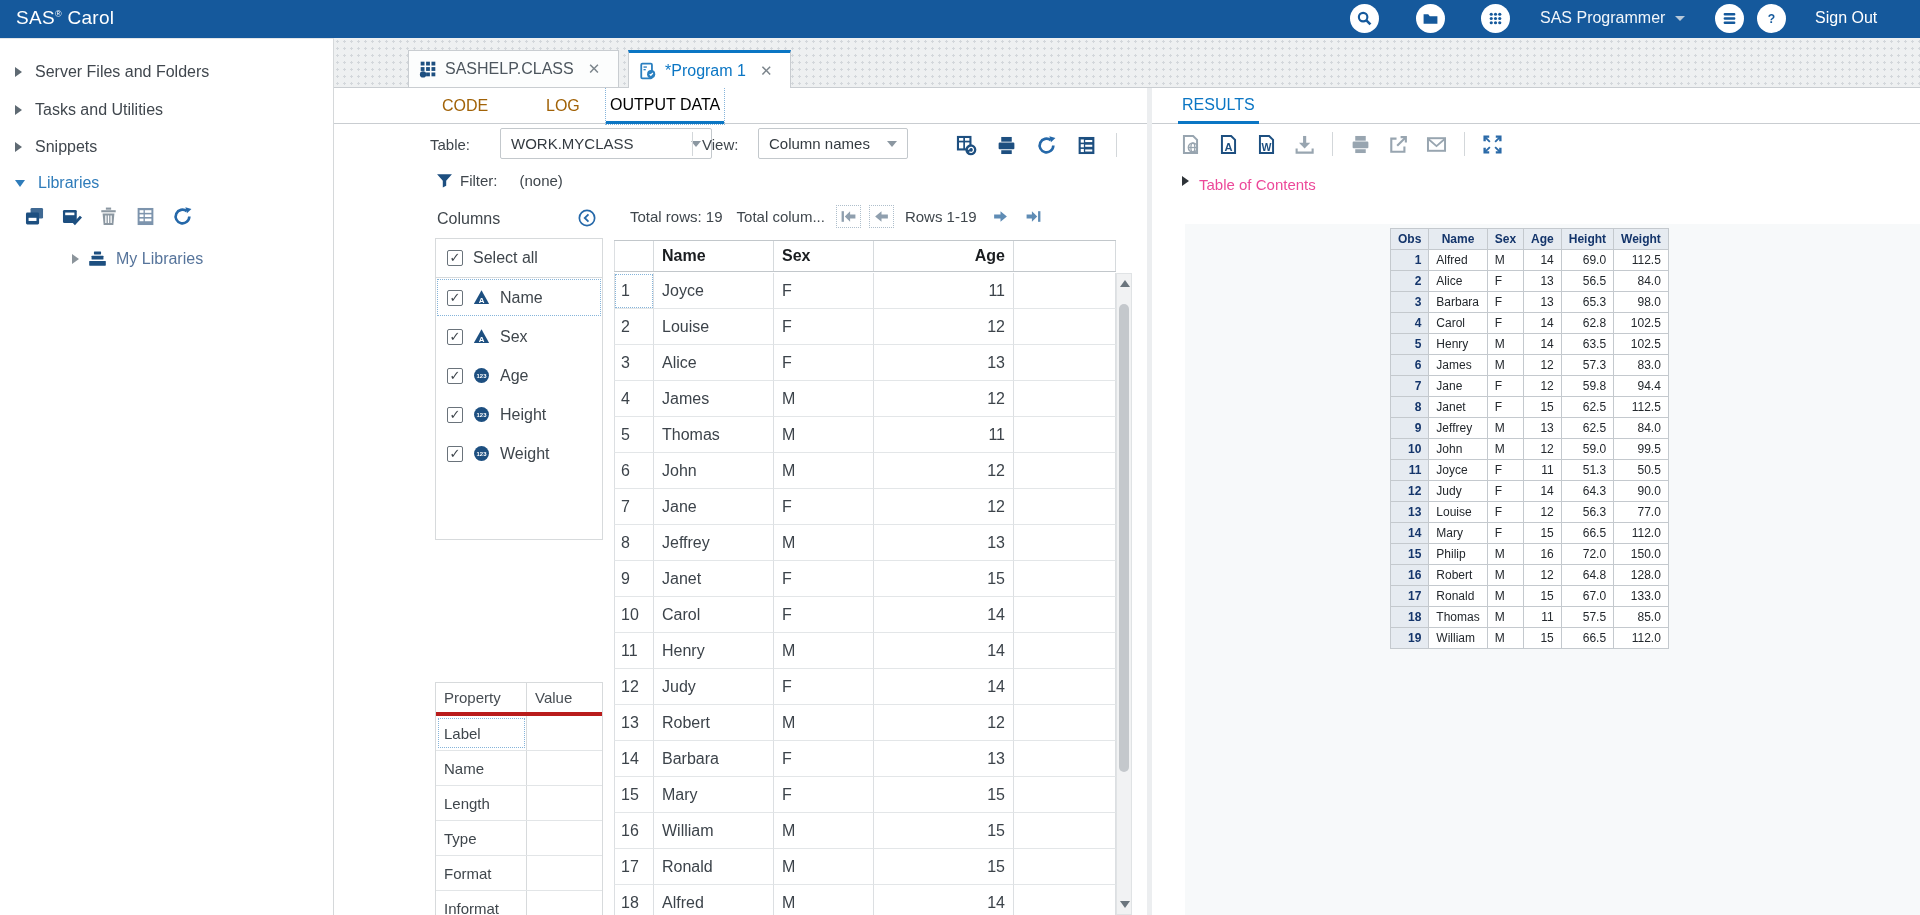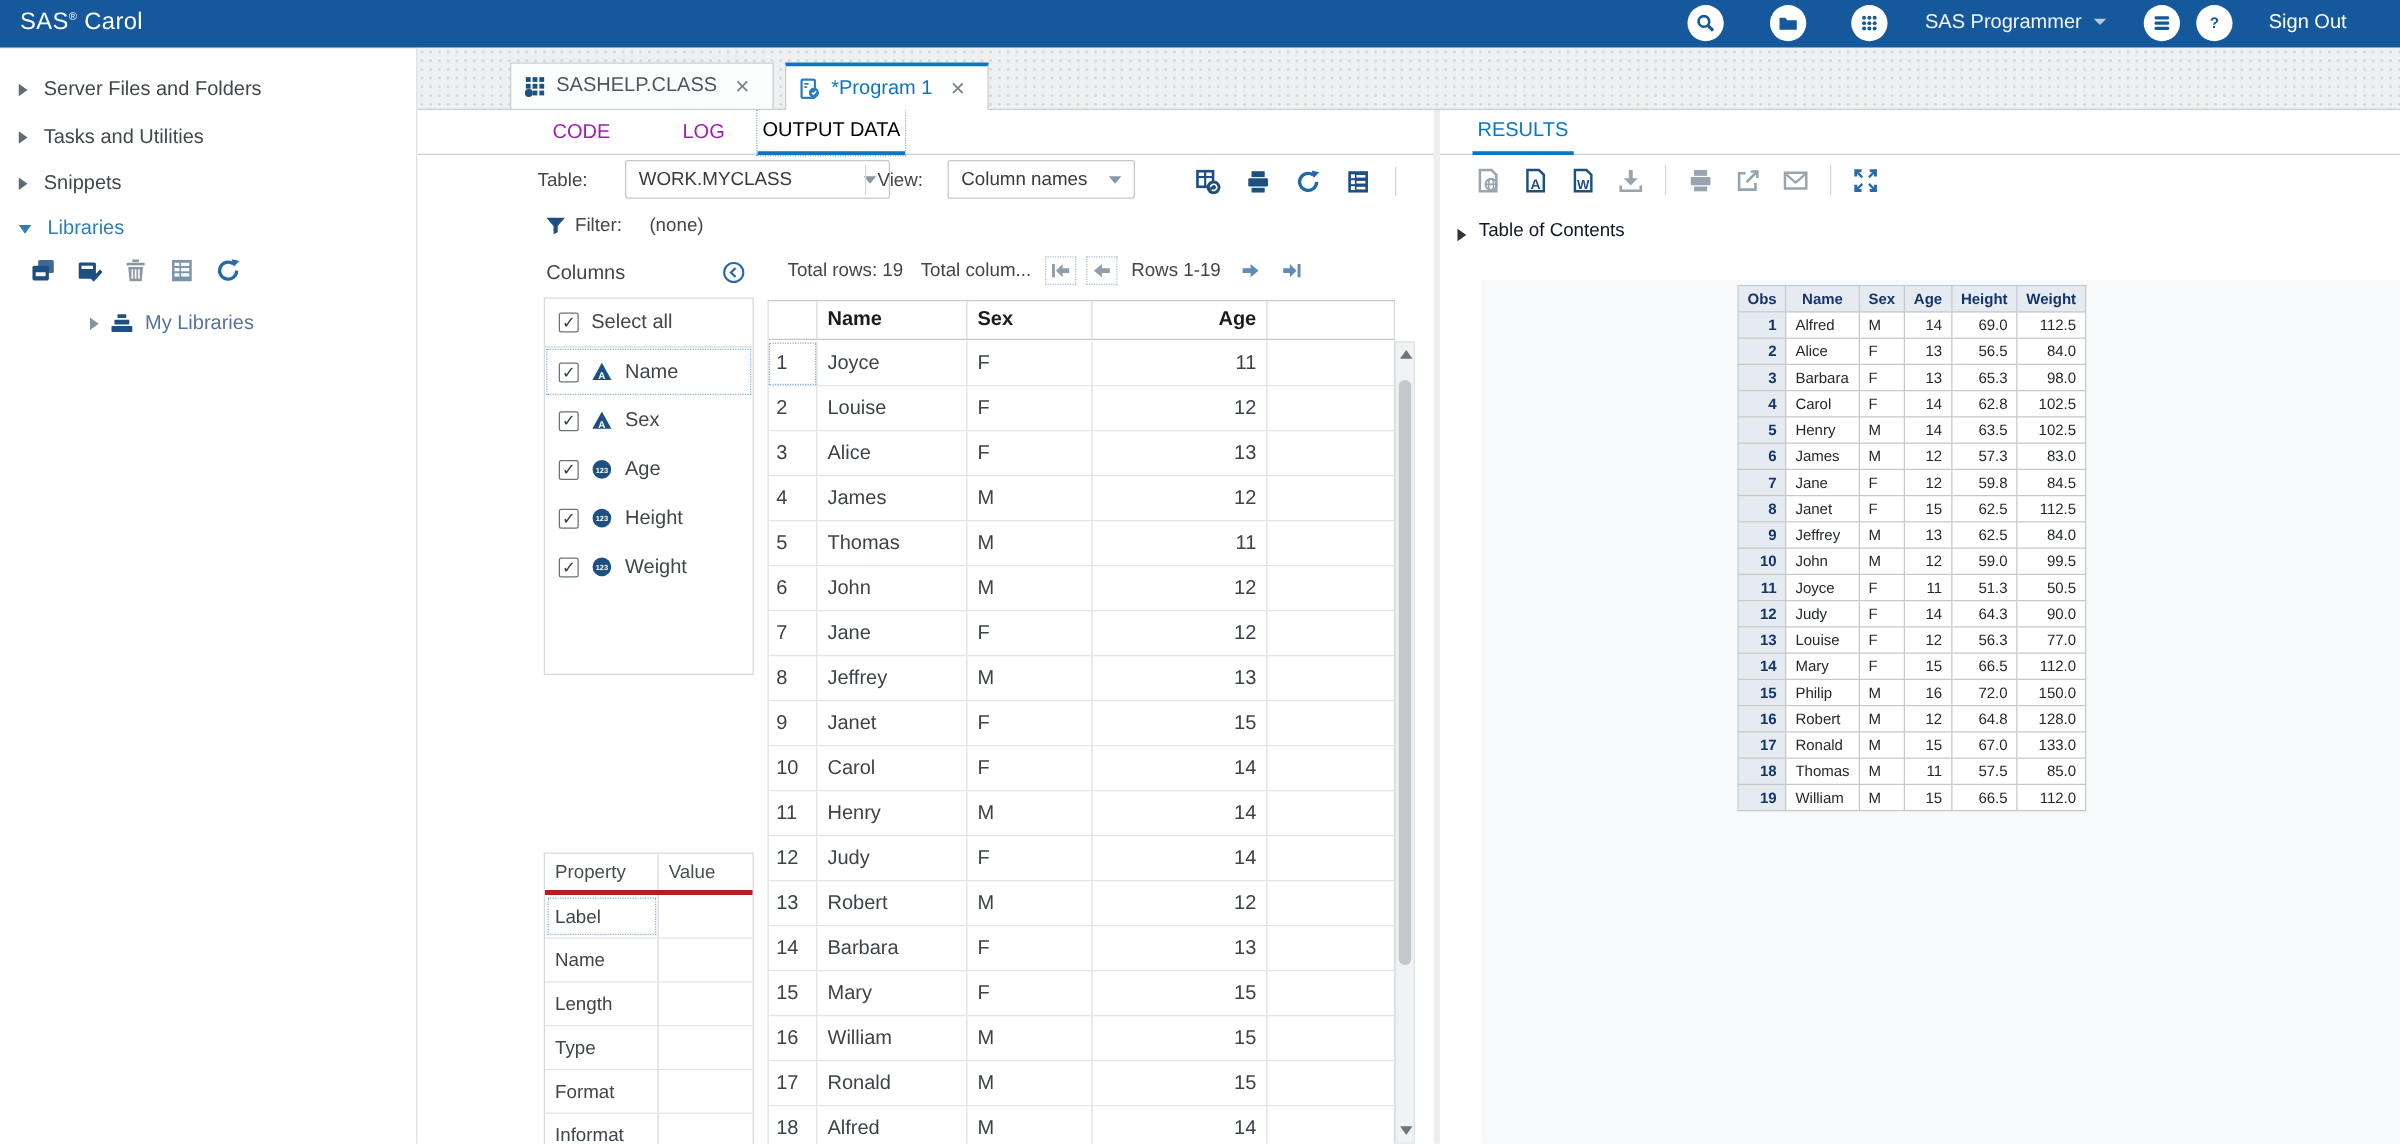--- a/index.html
+++ b/index.html
@@ -49,21 +49,21 @@
   .tab .x { font-size:15px; color:#7c858c; margin-left:6px; cursor:pointer; }
   .tab.active { background:#fff; border-top:3px solid #0b76c4; border-bottom:none; color:#0b76c4; z-index:5; }
   .tab.active .ic { color:#2a7fc0; }
 
   .left-pane { position:absolute; left:0; top:50px; width:813px; height:827px; background:#fff; overflow:hidden; }
   .right-pane { position:absolute; left:818px; top:50px; width:768px; height:827px; background:#fff; overflow:hidden; }
   .v-split { position:absolute; left:813px; top:50px; width:5px; height:827px; background:#eceef0; }
 
   .subtab-row { position:absolute; left:0; top:0; width:100%; height:36px; border-bottom:1px solid #c9cdd1; }
   .subtab { position:absolute; top:0; height:36px; display:flex; align-items:center;
-    font-size:16px; color:#a21caf; cursor:pointer; padding:0 4px; }
+    font-size:16px; color:#a16207; cursor:pointer; padding:0 4px; }
   .subtab.active { color:#000000; border-bottom:3px solid #0b76c4; outline:1px dotted #85b4da; }
 
   
   .fld-lbl { position:absolute; font-size:15px; color:#3f464c; }
   .selectbox { position:absolute; height:31px; border:1px solid #c3c8cc; background:#fff; border-radius:2px;
     display:flex; align-items:center; padding:0 10px; font-size:15px; color:#343b41; cursor:pointer; }
   .selectbox .car { margin-left:auto; width:0; height:0; border-left:5px solid transparent;
     border-right:5px solid transparent; border-top:6px solid #8b97a1; }
   .tb-div { display:inline-block; width:1px; height:24px; background:#d3d7da; }
   .icrow { position:absolute; display:flex; align-items:center; gap:19px; }
@@ -118,22 +118,22 @@
   .sb-up, .sb-dn { position:absolute; left:3px; width:0; height:0; border-left:5px solid transparent; border-right:5px solid transparent; cursor:pointer; }
   .sb-up { top:6px; border-bottom:7px solid #6b757d; }
   .sb-dn { bottom:6px; border-top:7px solid #6b757d; }
   .sb-thumb { position:absolute; left:2px; top:30px; width:10px; height:468px; background:#c4c8cc; border-radius:6px; cursor:grab; }
 
   
   .res-tab { position:absolute; left:26px; top:0; height:36px; display:flex; align-items:center;
     font-size:16px; color:#0b76c4; border-bottom:3px solid #0b76c4; padding:0 4px; cursor:pointer; }
   .res-icons { position:absolute; left:28px; top:44px; display:flex; align-items:center; gap:17px; }
   .res-icons .ic { width:21px; height:21px; cursor:pointer; }
-  .toc-row { position:absolute; left:14px; top:88px; display:flex; align-items:flex-end; gap:10px;
-    font-size:15px; color:#0f172a; cursor:pointer; }
+  .toc-row { position:absolute; left:30px; top:88px; display:flex; align-items:flex-start; gap:10px;
+    font-size:15px; color:#ec4899; cursor:pointer; }
   .toc-car { width:0; height:0; border-top:5px solid transparent; border-bottom:5px solid transparent; border-left:7px solid #2e3338; }
   .res-viewport { position:absolute; left:33px; top:136px; width:735px; height:691px; background:#f7f9fa; }
   .res-table-wrap { position:absolute; left:238px; top:140px; }
   table.sas { border-collapse:collapse; font-size:12px; background:#fff; }
   table.sas th, table.sas td { border:1px solid #c4c9ce; padding:1px 7px; height:21px; white-space:nowrap; }
   table.sas thead th { background:#e6ebf1; color:#14356b; font-weight:bold; text-align:center; }
   table.sas td.obs { background:#e6ebf1; color:#14356b; font-weight:bold; text-align:right; }
   table.sas td.txt { text-align:left; color:#23282d; }
   table.sas td.num { text-align:right; color:#23282d; }
 
@@ -802,21 +802,21 @@
               <td class="num" data-name="results-cell">12</td>
               <td class="num" data-name="results-cell">57.3</td>
               <td class="num" data-name="results-cell">83.0</td>
             </tr>
             <tr data-name="results-row">
               <td class="obs" data-name="results-cell">7</td>
               <td class="txt" data-name="results-cell">Jane</td>
               <td class="txt" data-name="results-cell">F</td>
               <td class="num" data-name="results-cell">12</td>
               <td class="num" data-name="results-cell">59.8</td>
-              <td class="num" data-name="results-cell">84.5</td>
+              <td class="num" data-name="results-cell">94.4</td>
             </tr>
             <tr data-name="results-row">
               <td class="obs" data-name="results-cell">8</td>
               <td class="txt" data-name="results-cell">Janet</td>
               <td class="txt" data-name="results-cell">F</td>
               <td class="num" data-name="results-cell">15</td>
               <td class="num" data-name="results-cell">62.5</td>
               <td class="num" data-name="results-cell">112.5</td>
             </tr>
             <tr data-name="results-row">

